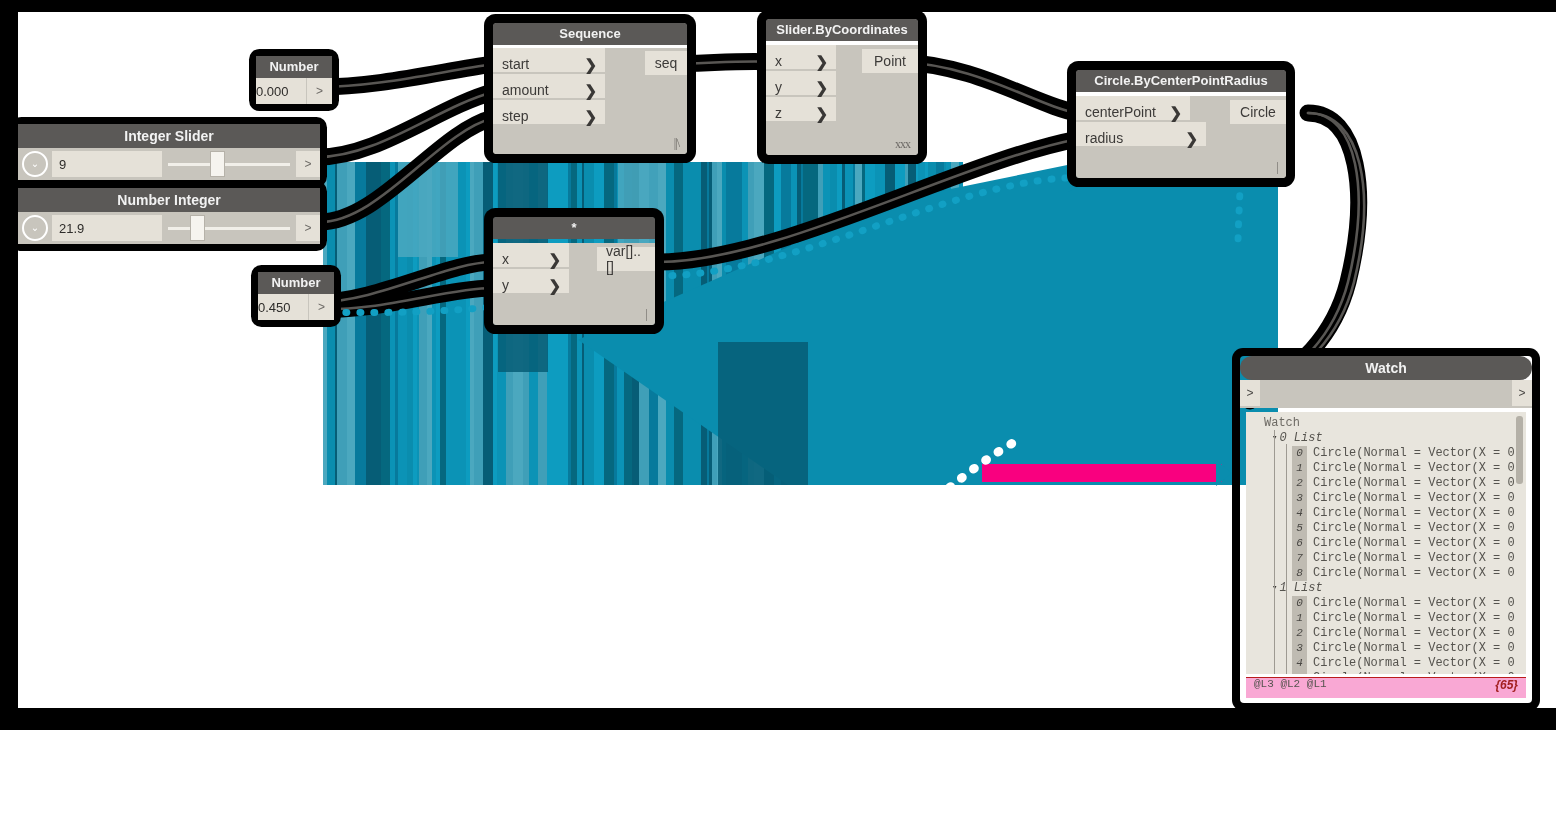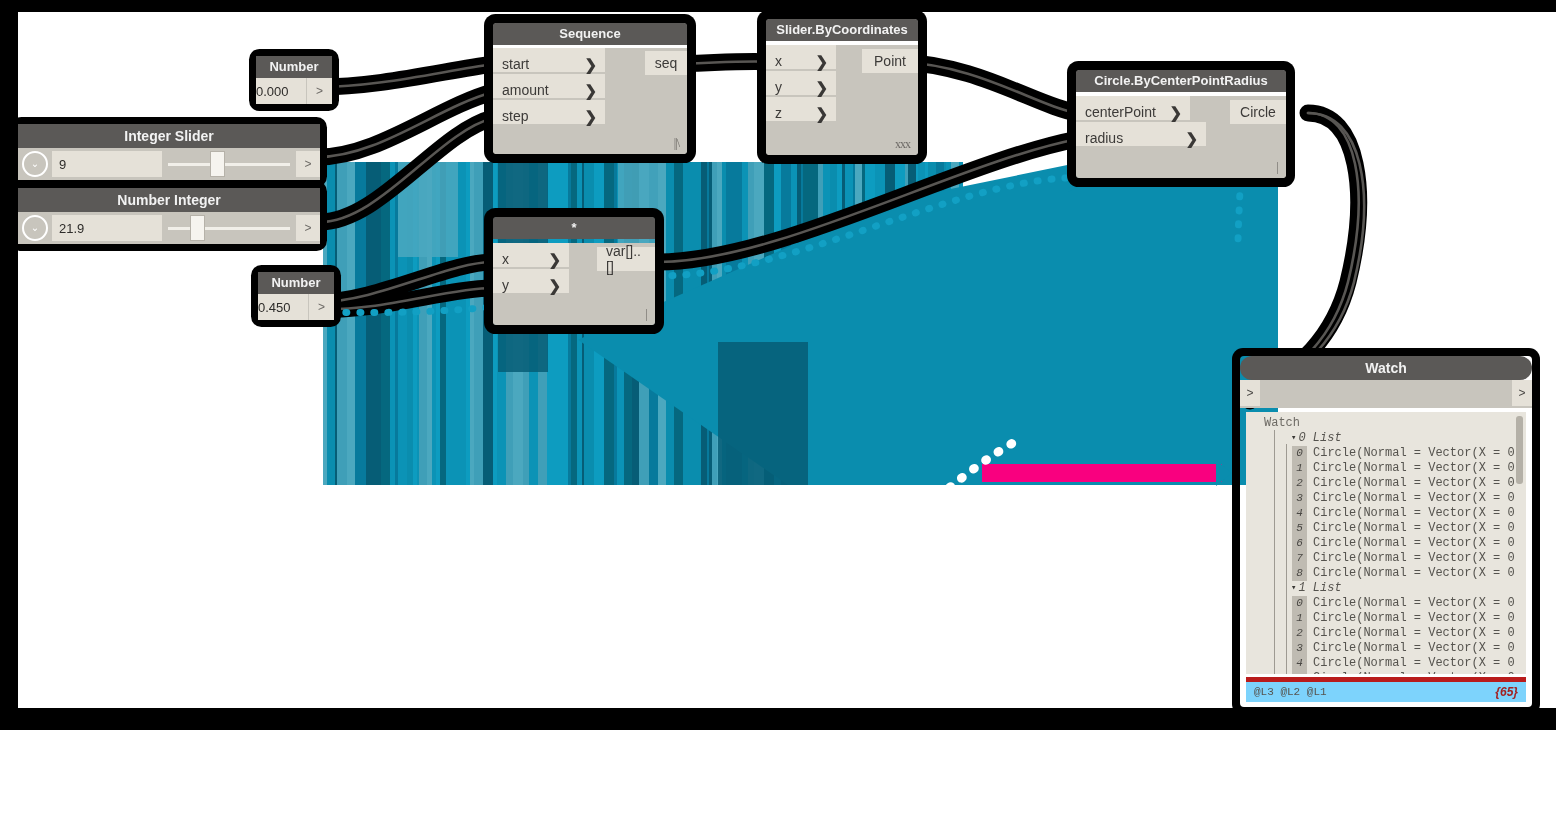--- a/index.html
+++ b/index.html
@@ -76,30 +76,30 @@
   #watch{position:absolute;border-radius:4px;box-shadow:0 0 0 8px #000;}
   .w-hdr{height:24px;line-height:24px;text-align:center;color:#f2f2f2;
          font-size:14px;font-weight:bold;background:#5b5957;border-radius:12px;}
   .w-ports{height:28px;background:#c8c5bd;display:flex;justify-content:space-between;}
   .w-port{width:20px;height:26px;background:#e5e1d8;display:flex;align-items:center;
           justify-content:center;font-size:12px;color:#4a4845;}
   .w-list{margin:4px 6px 0 6px;background:#e8e5dd;height:262px;overflow:hidden;
           position:relative;font-family:"Liberation Mono",monospace;font-size:12px;}
   .w-scroll{position:absolute;right:3px;top:4px;width:7px;height:68px;
             background:#b4b0a7;border-radius:3px;}
-  .w-foot{margin:3px 6px 5px 6px;height:20px;background:#7dd3fc;
-          border-top:5px solid #b91c1c;display:flex;align-items:center;
+  .w-foot{margin:3px 6px 5px 6px;height:20px;background:#f9a8d4;
+          border-top:1px solid #b91c1c;display:flex;
           justify-content:space-between;padding:0 8px;}
   .w-foot-l{font-size:11px;color:#56544f;font-family:"Liberation Mono",monospace;}
   .w-foot-r{font-size:12px;color:#a32020;font-style:italic;font-weight:bold;}
 
   .w-row{height:15px;line-height:15px;display:flex;align-items:center;
          white-space:nowrap;color:#55534e;}
   .w-root{padding-left:18px;color:#6d6a64;}
-  .w-sub{padding-left:26px;color:#55534e;font-style:italic;margin-left:19px;}
+  .w-sub{padding-left:26px;color:#55534e;font-style:italic;}
   .w-sub .tri{color:#3a3835;margin-right:2px;font-style:normal;font-size:9px;}
   .w-item{padding-left:46px;}
   .w-idx{display:inline-block;min-width:15px;text-align:center;background:#bfbbb2;
          color:#4a4844;font-style:italic;margin-right:6px;font-size:11px;}
   .guide{position:absolute;width:1px;background:#9e9a92;}
 </style>
 </head>
 <body>
 
 <div id="frame">

